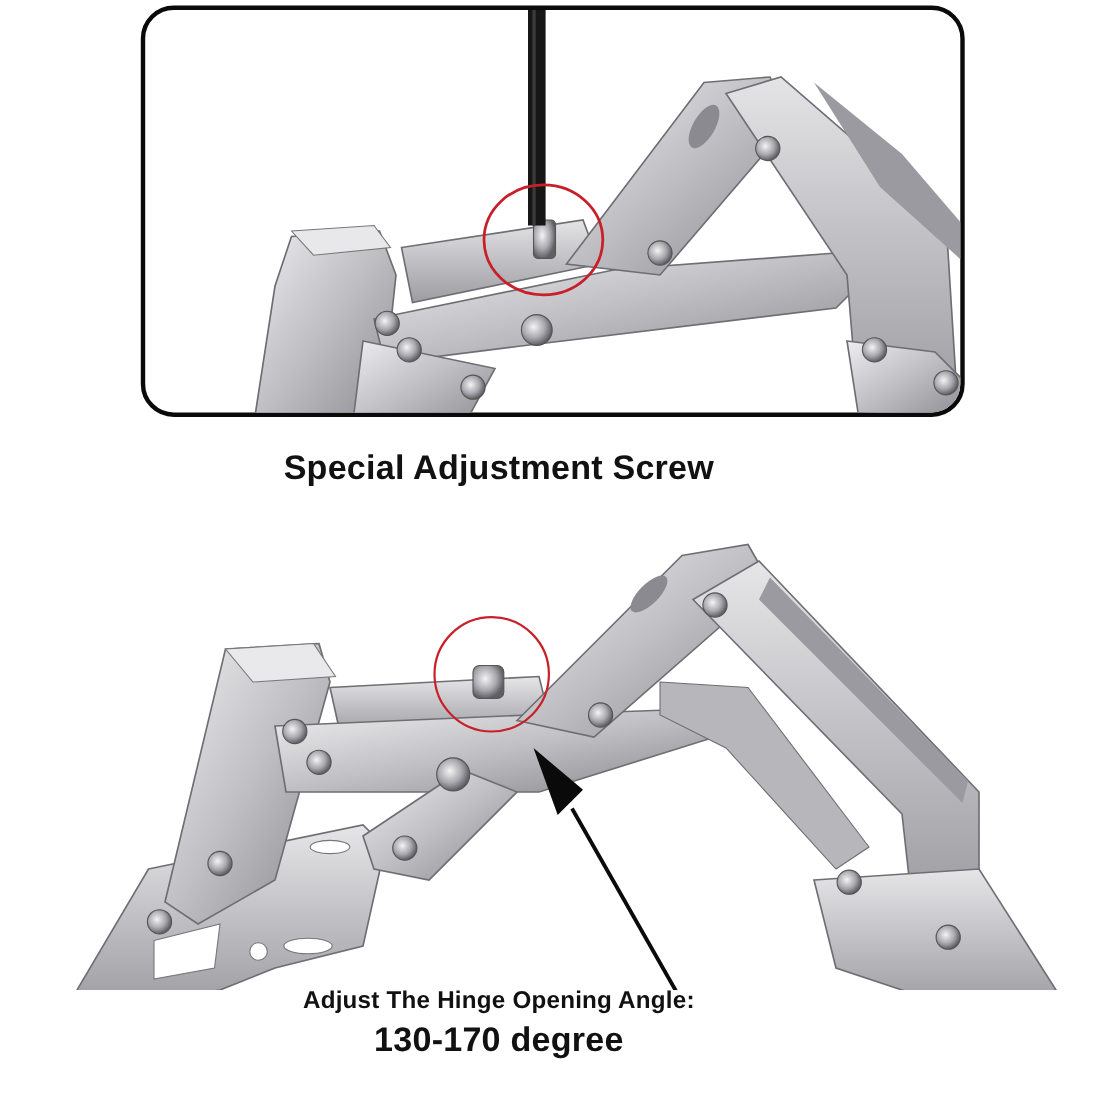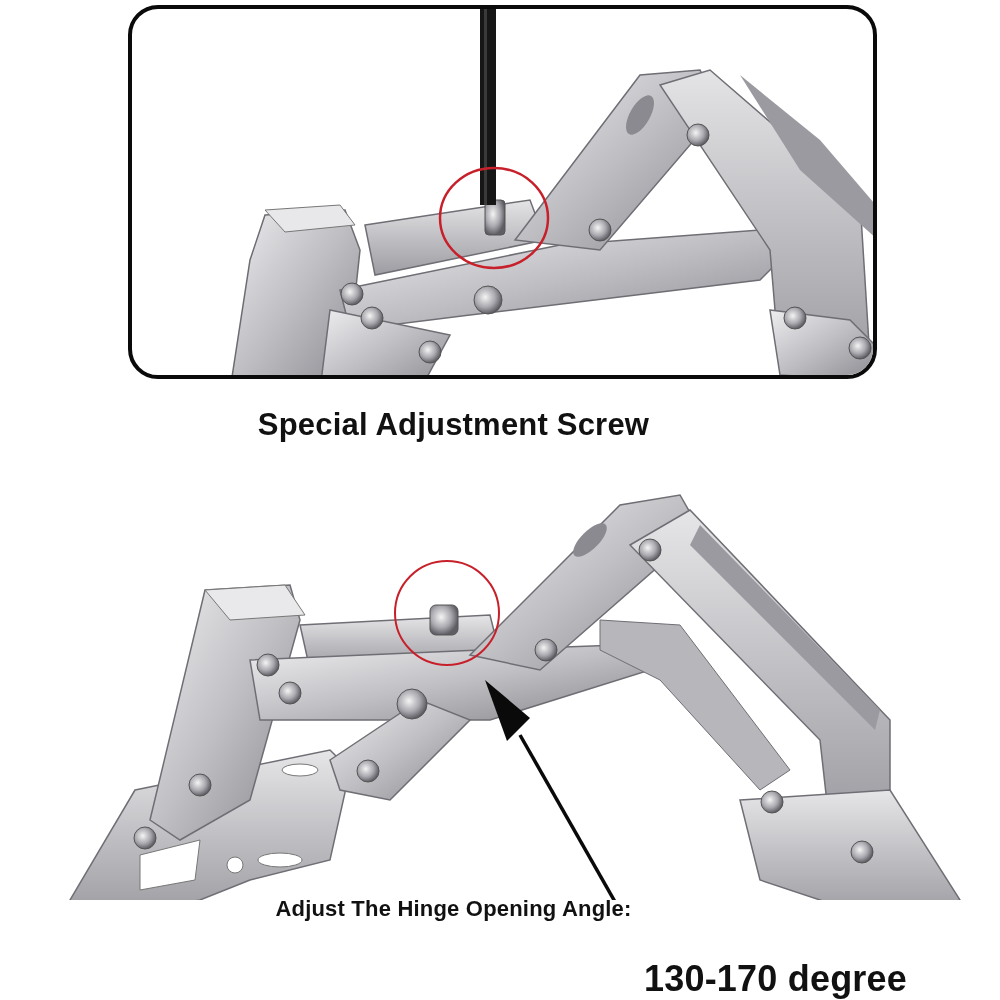--- a/index.html
+++ b/index.html
@@ -9,21 +9,21 @@
       position: absolute; left: 128px; top: 5px; width: 749px; height: 374px;
       border: 4px solid #0a0a0a; border-radius: 30px; overflow: hidden; background: #ffffff;
     }
     .inset-frame svg { position: absolute; left: -132px; top: -9px; }
     .caption {
       position: absolute; left: 0; width: 907px; text-align: center;
       font-weight: bold; color: #111111; letter-spacing: 0.2px;
     }
     .caption-top { top: 407px; font-size: 31px; }
     .caption-mid { top: 896px; font-size: 22px; }
-    .caption-bottom { top: 958px; font-size: 36px; text-align: right; }
+    .caption-bottom { top: 927px; font-size: 31px; }
     .bottom-photo { position: absolute; left: 0; top: 480px; }
   </style>
 </head>
 <body>
 
 <div class="inset-frame">
   <svg width="1000" height="390" viewBox="0 0 1000 390">
     <defs>
       <linearGradient id="mt1" x1="0" y1="0" x2="1" y2="1">
         <stop offset="0" stop-color="#eeeef0"></stop>

